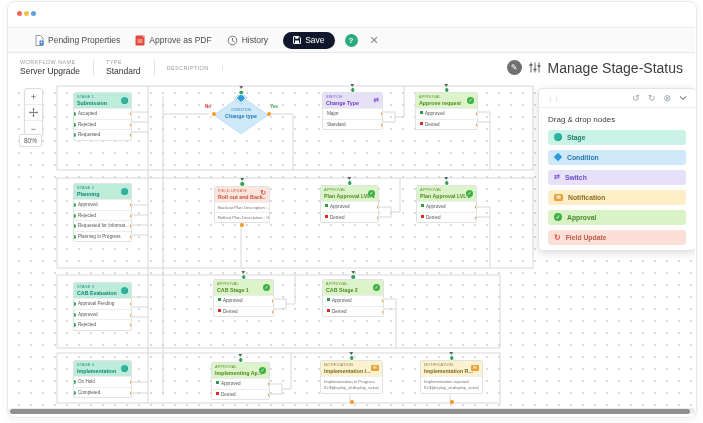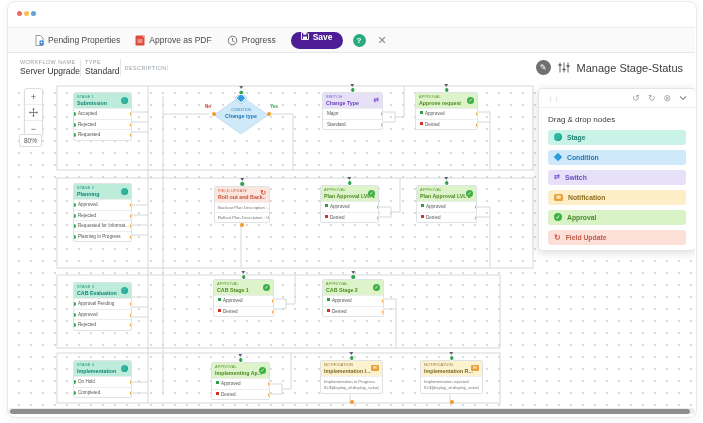--- a/index.html
+++ b/index.html
@@ -8,36 +8,36 @@
   .frame{position:absolute;left:7px;top:1px;width:688px;height:415px;border:1px solid #e9e9e9;
          border-radius:8px;pointer-events:none;box-shadow:0 2px 10px rgba(0,0,0,.05);z-index:50;}
   
   .tl{position:absolute;top:10.5px;width:5.5px;height:5.5px;border-radius:50%;}
   
   .appbar{position:absolute;left:8px;top:27px;width:687px;height:26px;background:#fafafa;
           border-top:1px solid #ececec;border-bottom:1px solid #e7e7e7;display:flex;align-items:center;
           padding:0 12px;box-sizing:border-box;z-index:5;}
   .app-title{font-size:11px;font-weight:bold;color:#3a3a3a;flex:1;}
   .action{display:flex;align-items:center;gap:4px;font-size:8.5px;color:#4a4a4a;margin-left:15px;cursor:pointer;}
-  .save-btn{display:flex;align-items:flex-start;gap:4px;background:#4c1d95;color:#fff;border-radius:12px;
-            height:17px;padding:0 10px;font-size:8.5px;font-weight:bold;margin-left:15px;}
+  .save-btn{display:flex;align-items:center;gap:4px;background:#0f172a;color:#fff;border-radius:12px;
+            height:17px;padding:0 10px;font-size:8.5px;font-weight:normal;margin-left:15px;}
   .help-btn{width:13px;height:13px;border-radius:50%;background:#2aab7f;color:#fff;font-size:8px;
             font-weight:bold;display:flex;align-items:center;justify-content:center;margin-left:10px;}
   .close-btn{font-size:11px;color:#888;margin-left:12px;line-height:10px;}
   
   .metabar{position:absolute;left:8px;top:53px;width:687px;height:29px;background:#fff;display:flex;
            align-items:center;padding:0 12px;box-sizing:border-box;z-index:5;}
-  .mfield{margin-right:4px;border-right:1px solid #e6e6e6;}
+  .mfield{padding-right:13px;margin-right:12px;border-right:1px solid #e6e6e6;}
   .mfield:last-of-type{border-right:none;}
   .mlabel{font-size:5.5px;color:#9aa1a7;letter-spacing:.4px;}
   .mvalue{font-size:8.5px;color:#333;margin-top:1.5px;}
   .meta-right{margin-left:auto;display:flex;align-items:center;gap:7px;}
   .editcirc{width:15px;height:15px;border-radius:50%;background:#707070;color:#fff;font-size:8px;
             display:flex;align-items:center;justify-content:center;}
-  .manage-label{font-size:11px;color:#3c3c3c;}
+  .manage-label{font-size:14px;color:#3c3c3c;}
   
   .canvas{position:absolute;left:8px;top:82px;width:687px;height:326px;overflow:hidden;background:#fff;
           background-image:radial-gradient(circle,#d9d9d9 0.7px,transparent 0.9px);
           background-size:12px 12px;background-position:5px 5px;}
   .wires{position:absolute;left:0;top:0;}
   
   .node{position:absolute;background:#fff;border:1px solid #dfe3e6;border-radius:2px;z-index:3;}
   .hd{position:relative;padding:2px 3px;border-radius:1.5px 1.5px 0 0;}
   .hd .badge{display:block;font-size:3.8px;letter-spacing:.2px;opacity:.9;line-height:4.5px;}
   .hd .title{font-size:5.3px;font-weight:bold;line-height:6.5px;white-space:nowrap;overflow:hidden;}
@@ -141,21 +141,21 @@
       <path d="M6.5,0.5 h3 v3 z" fill="#f2a29a"></path>
       <path d="M2.5,5 h5 M2.5,7 h5" stroke="#fff" stroke-width="0.8"></path>
     </svg>
     <span>Approve as PDF</span>
   </div>
   <div class="action">
     <svg width="11" height="11" viewBox="0 0 11 11">
       <circle cx="5.5" cy="5.5" r="4.3" fill="none" stroke="#5f6a72" stroke-width="0.9"></circle>
       <path d="M5.5,3 v2.7 l2,1.2" fill="none" stroke="#5f6a72" stroke-width="0.9"></path>
     </svg>
-    <span>Progress</span>
+    <span>History</span>
   </div>
   <div class="save-btn">
     <svg width="8" height="8" viewBox="0 0 8 8">
       <path d="M0.5,0.5 h5.5 l1.5,1.5 v5.5 h-7 z" fill="none" stroke="#fff" stroke-width="0.9"></path>
       <rect x="2" y="4.5" width="4" height="3" fill="#fff"></rect>
       <rect x="2.2" y="0.7" width="3.2" height="2" fill="#fff"></rect>
     </svg>
     <span>Save</span>
   </div>
   <div class="help-btn">

